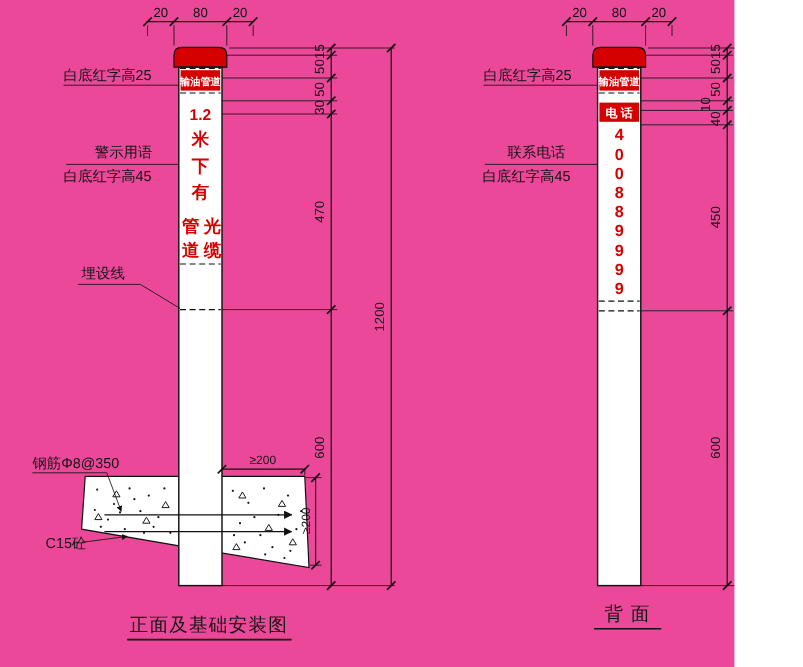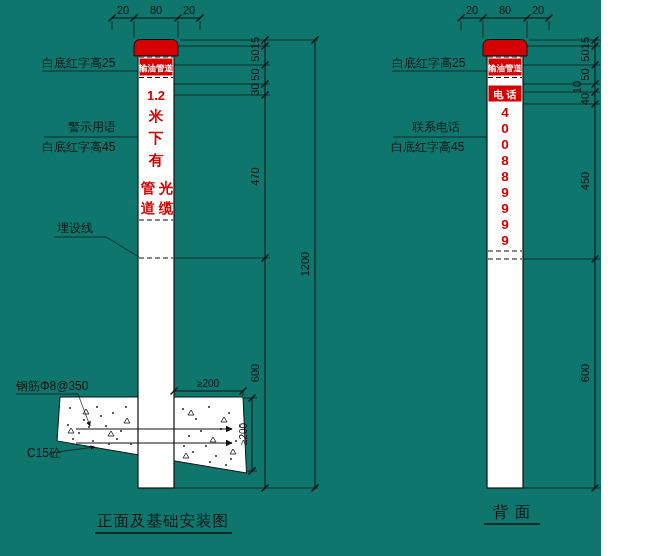--- a/index.html
+++ b/index.html
@@ -1,16 +1,16 @@
 <!DOCTYPE html>
 <html><head>
 <meta charset="utf-8">
 <style>
   html,body{margin:0;padding:0;background:#fff;}
-  .canvas{position:relative;width:601px;height:556px;background:#0f766e;overflow:hidden;}
+  .canvas{position:relative;width:601px;height:556px;background:#ec4899;overflow:hidden;padding-left:11px;}
   svg text{font-family:"Liberation Sans","DejaVu Sans",sans-serif;fill:#111;}
   .ln{stroke:#111;stroke-width:1;fill:none;}
   .xln{stroke:#111;stroke-width:.7;fill:none;}
   .tick{stroke:#111;stroke-width:1.4;}
   .dash{stroke:#111;stroke-width:1;stroke-dasharray:5 3;fill:none;}
   .dim{font-size:11px;}
   .dim10{font-size:10px;}
   .cn{font-size:12px;}
   .title{font-size:15.5px;letter-spacing:1px;}
   .red{fill:#d50000;font-weight:bold;}

